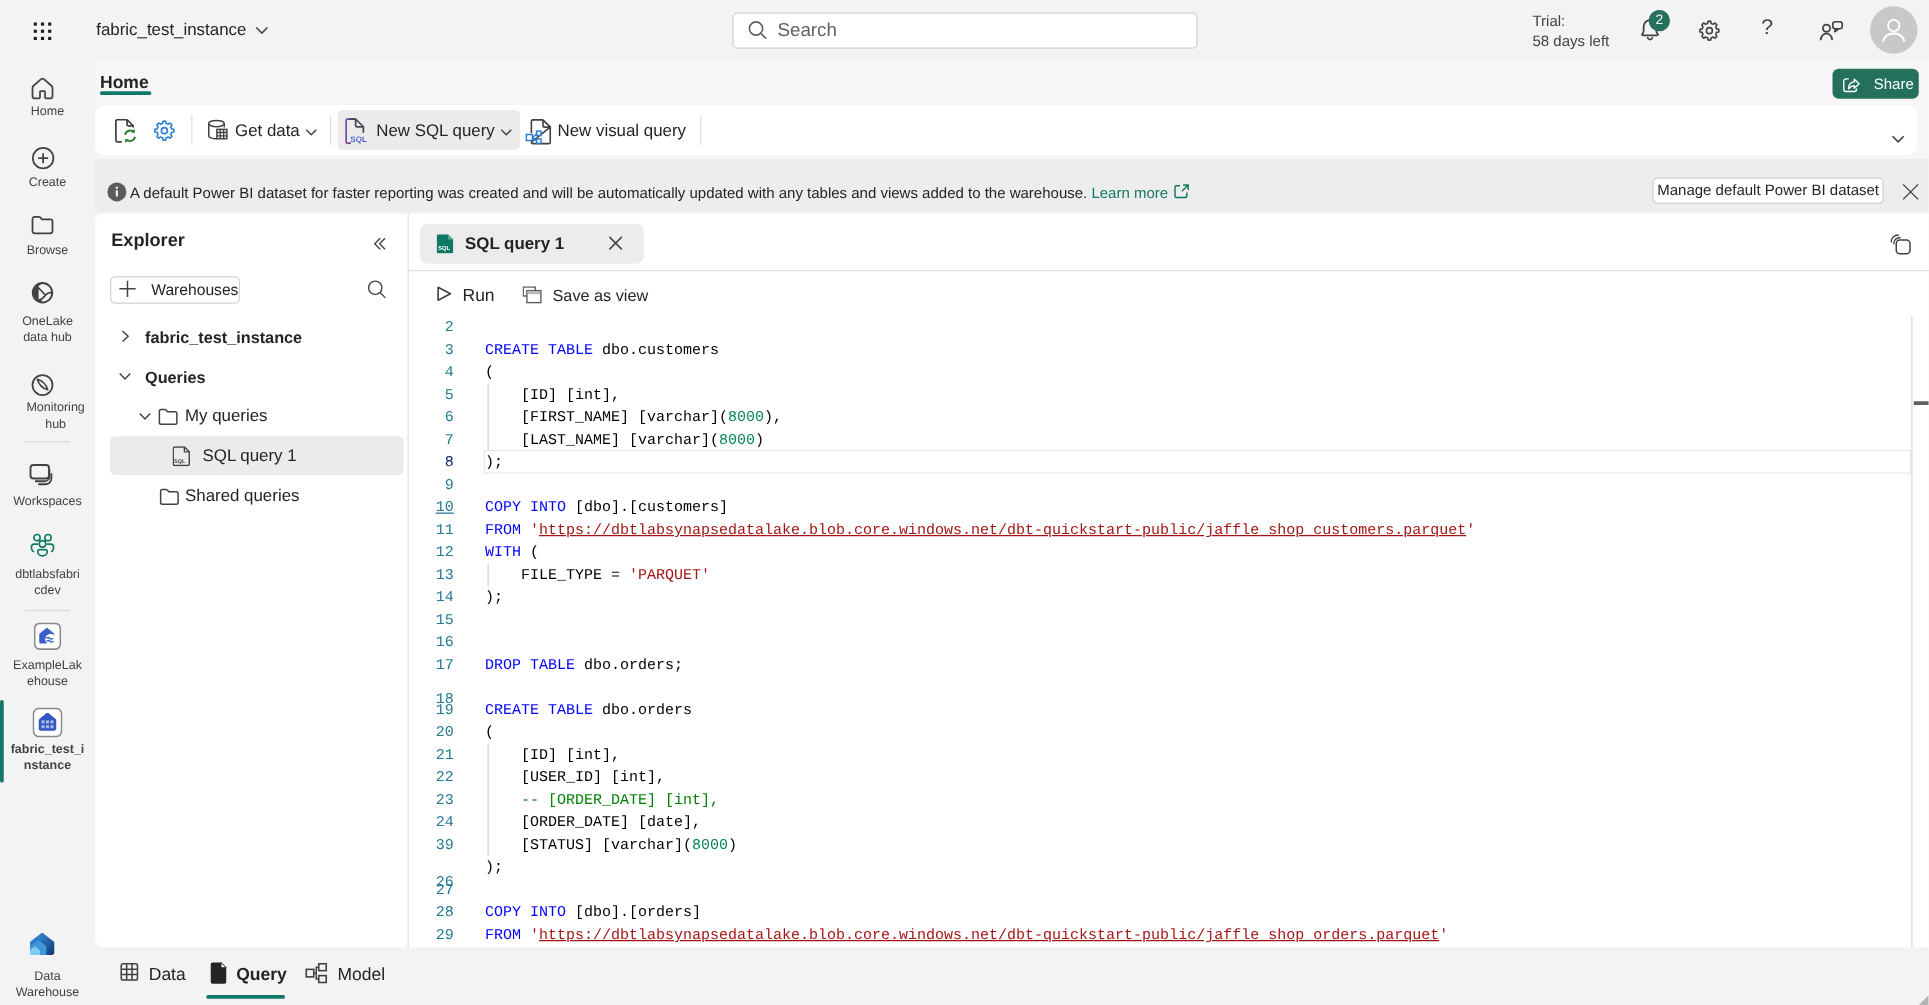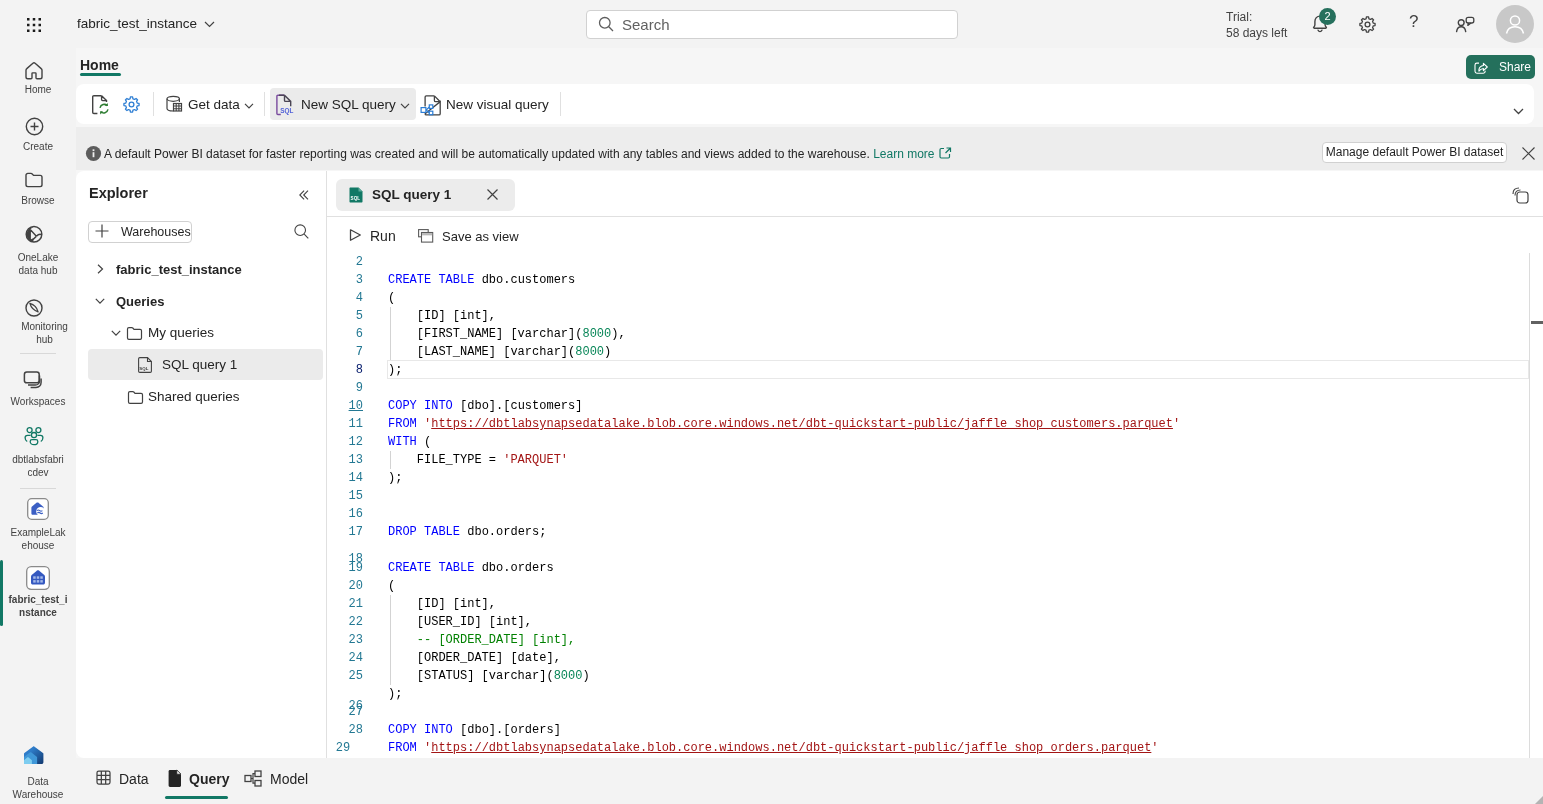--- a/index.html
+++ b/index.html
@@ -324,28 +324,28 @@
 <div class="ln" style="top:577px;">20</div>
 <div class="cl" style="top:577px;">(</div>
 <div class="ln" style="top:595px;">21</div>
 <div class="cl" style="top:595px;">    [ID] [int],</div>
 <div class="ln" style="top:613px;">22</div>
 <div class="cl" style="top:613px;">    [USER_ID] [int],</div>
 <div class="ln" style="top:631px;">23</div>
 <div class="cl" style="top:631px;">    <span class="c">-- [ORDER_DATE] [int],</span></div>
 <div class="ln" style="top:649px;">24</div>
 <div class="cl" style="top:649px;">    [ORDER_DATE] [date],</div>
-<div class="ln" style="top:667px;">25</div>
+<div class="ln" style="top:667px;">39</div>
 <div class="cl" style="top:667px;">    [STATUS] [varchar](<span class="n">8000</span>)</div>
 <div class="ln" style="top:685px;margin-top:12px;">26</div>
 <div class="cl" style="top:685px;">);</div>
 <div class="ln" style="top:703px;">27</div>
 <div class="ln" style="top:721px;">28</div>
 <div class="cl" style="top:721px;"><span class="k">COPY</span> <span class="k">INTO</span> [dbo].[orders]</div>
-<div class="ln" style="top:739px;text-align:center;">29</div>
+<div class="ln" style="top:739px;">29</div>
 <div class="cl" style="top:739px;"><span class="k">FROM</span> <span class="s">'</span><span class="u">https://dbtlabsynapsedatalake.blob.core.windows.net/dbt-quickstart-public/jaffle_shop_orders.parquet</span><span class="s">'</span></div>
 <div class="abs" style="left:390px; top:307px; width:1px; height:54px; background:#d3d3d3;"></div>
 <div class="abs" style="left:390px; top:451px; width:1px; height:18px; background:#d3d3d3;"></div>
 <div class="abs" style="left:390px; top:595px; width:1px; height:90px; background:#d3d3d3;"></div>
 <div class="abs" style="left:387px; top:360px; width:1142px; height:19px; border:1px solid #e8e8e8;"></div>
 <div class="abs" style="left:1529px; top:253px; width:1px; height:505px; background:#dcdcdc;"></div>
 <div class="abs" style="left:1531px; top:321px; width:12px; height:3px; background:#616161;"></div>
 
 <div class="abs" style="left:76px; top:758px; width:1467px; height:46px; background:#f3f3f3;"></div>
 <svg class="abs" style="left:96px; top:770px;" width="15" height="15" viewBox="0 0 18 18">

